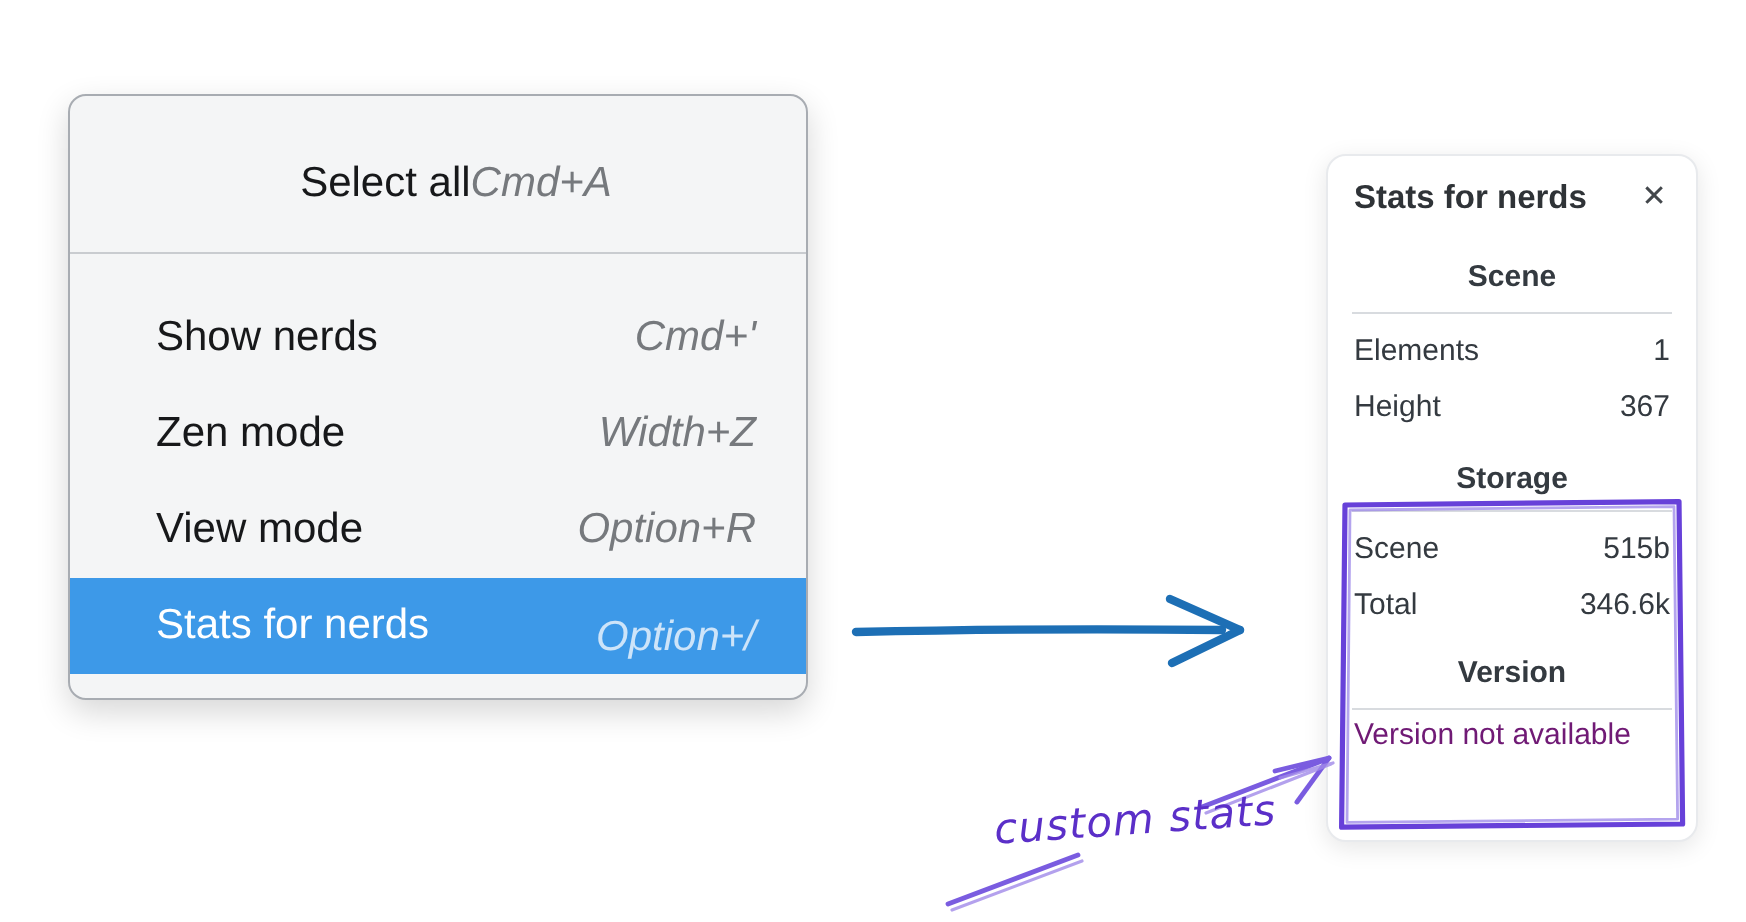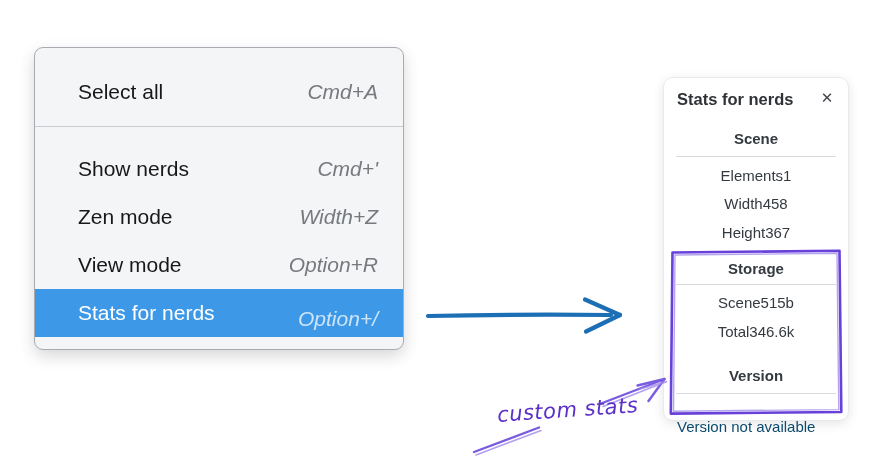--- a/index.html
+++ b/index.html
@@ -18,21 +18,21 @@
     border-radius:9px;
     box-shadow:0 6px 16px rgba(0,0,0,.16);
     padding:10px 0;
     z-index:2;
   }
   .menu-item{
     display:flex;align-items:center;justify-content:space-between;
     height:48px;padding:0 25px 0 43px;
     font-size:21px;color:#17181a;cursor:default;
   }
-  .menu-item.first{height:68px;}
+  .menu-item.first{height:68px;justify-content:center;}
   .menu-item .shortcut{color:#76797d;font-style:italic;}
   .menu-sep{height:1px;background:#c9ccd0;margin:0;}
   .group-gap{height:18px;}
   .menu-item.selected{background:#3d99e8;color:#ffffff;}
   .menu-item.selected .shortcut{color:#cde4f9;margin-top:12px;}
 
   
   .panel{
     position:absolute;left:663px;top:77px;width:186px;height:344px;
     box-sizing:border-box;
@@ -46,30 +46,30 @@
   }
   .panel-title{font-size:16.5px;font-weight:bold;line-height:19px;color:#2f3337;}
   .panel-close{
     position:absolute;top:11px;right:12px;width:18px;height:18px;
     display:flex;align-items:center;justify-content:center;
     font-size:15px;color:#43474b;cursor:pointer;background:none;border:none;padding:0;
     font-family:"DejaVu Sans", sans-serif;
   }
   .sec-h{ text-align:center;font-weight:bold;font-size:15px;line-height:19px;margin-top:20px; }
   .sec-h.tight{margin-top:12px;}
-  .sec-h.tighter{}
+  .sec-h.tighter{margin-top:10px;}
   .divider{border:none;border-top:1px solid #d8dbdf;margin:8px -1px 0;}
   .divider.close-up{margin-top:6px;}
   .rows{margin-top:4px;}
   .stat-row{
-    display:flex;align-items:center;justify-content:center;
+    display:flex;align-items:center;justify-content:space-between;
     height:28.5px;font-size:15px;
   }
   .stat-row .val{text-align:right;}
-  .note{font-size:15px;line-height:19px;margin-top:23px;color:#0c4a6e;}
+  .note{font-size:15px;line-height:19px;margin-top:3px;color:#701a75;}
 
   
   .overlay{position:absolute;left:0;top:0;z-index:5;pointer-events:none;}
   .hand-text{
     position:absolute;left:497px;top:398px;z-index:6;
     font-family:"DejaVu Sans", sans-serif;font-style:italic;
     font-size:21px;letter-spacing:.5px;color:#5b2fc8;
     transform:rotate(-4deg);white-space:nowrap;
   }
 </style>
@@ -104,24 +104,20 @@
 <div class="panel">
   <div class="panel-title">Stats for nerds</div>
   <button class="panel-close">✕</button>
 
   <div class="sec-h">Scene</div>
   <hr class="divider">
   <div class="rows">
     <div class="stat-row">
       <span>Elements</span>
       <span class="val">1</span>
-    </div>
-    <div class="stat-row">
-      <span>Width</span>
-      <span class="val">458</span>
     </div>
     <div class="stat-row">
       <span>Height</span>
       <span class="val">367</span>
     </div>
   </div>
 
   <div class="sec-h tight">Storage</div>
   <hr class="divider close-up">
   <div class="rows">

